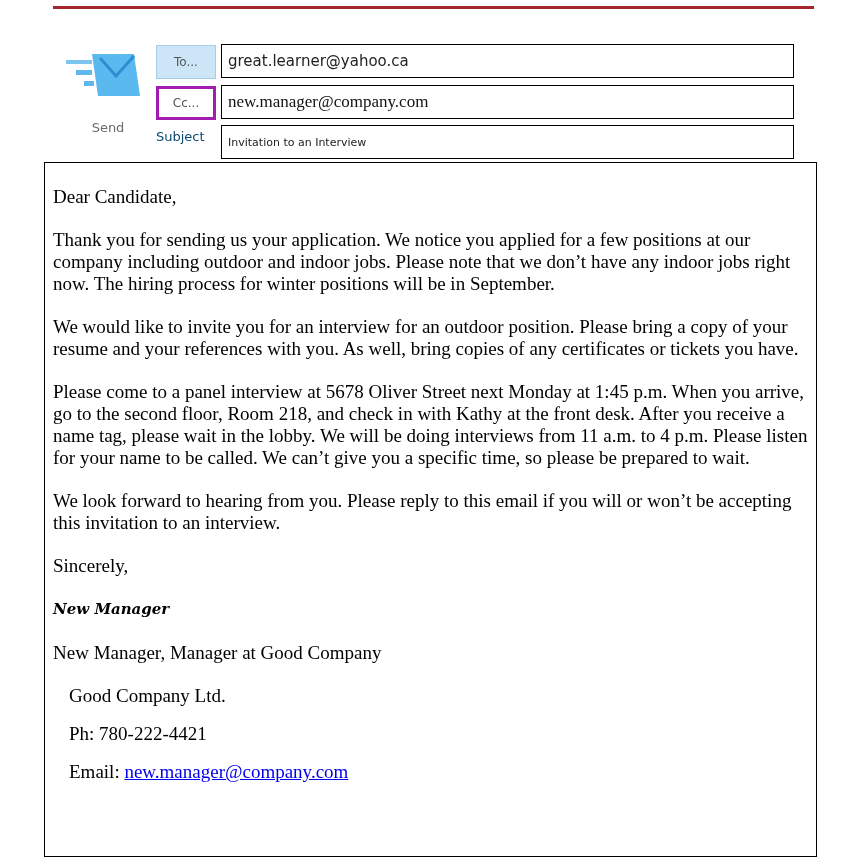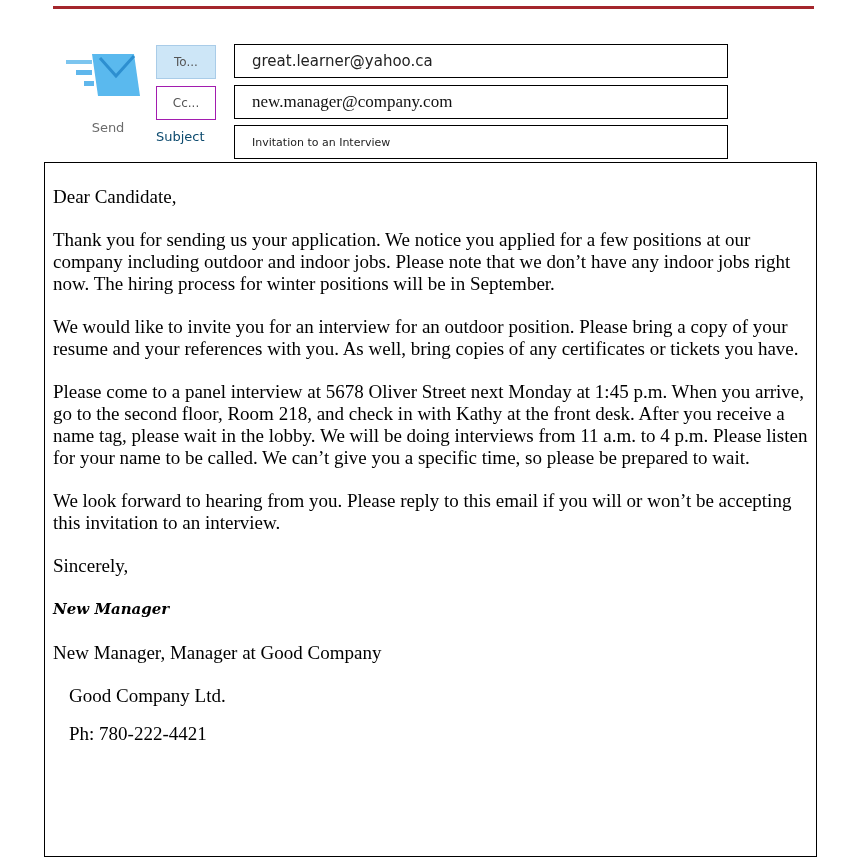--- a/index.html
+++ b/index.html
@@ -9,26 +9,26 @@
 
     .send-btn { position: absolute; left: 62px; top: 44px; width: 92px; height: 96px; cursor: pointer; }
     .send-btn svg { position: absolute; left: 4px; top: 4px; }
     .send-label { position: absolute; left: 0; width: 92px; top: 76px; text-align: center;
       font-family: "DejaVu Sans", sans-serif; font-size: 13px; color: #6b6b6b; }
 
     .hdr-btn { position: absolute; left: 156px; width: 60px; height: 34px; box-sizing: border-box;
       font-family: "DejaVu Sans", sans-serif; font-size: 12px; color: #555; display: flex;
       align-items: center; justify-content: center; cursor: pointer; }
     .to-btn { top: 45px; background: #cde6f7; border: 1px solid #a9cce8; }
-    .cc-btn { top: 86px; background: #ffffff; border: 1px solid #a21caf; }
+    .cc-btn { top: 86px; background: #ffffff; border: 3px solid #a21caf; }
     .subject-label { position: absolute; left: 156px; top: 129px; font-family: "DejaVu Sans", sans-serif;
       font-size: 13px; color: #0c4a6e; }
 
-    .field { position: absolute; left: 234px; width: 494px; height: 34px; box-sizing: border-box;
-      border: 1.5px solid #000; display: flex; align-items: center; padding-left: 17px; }
+    .field { position: absolute; left: 221px; width: 573px; height: 34px; box-sizing: border-box;
+      border: 1.5px solid #000; display: flex; align-items: center; padding-left: 6px; }
     .f-to { top: 44px; font-family: "DejaVu Sans", sans-serif; font-size: 15px; color: #222; }
     .f-cc { top: 85px; font-family: "Liberation Serif", serif; font-size: 17px; color: #111; }
     .f-subj { top: 125px; font-family: "DejaVu Sans", sans-serif; font-size: 11px; color: #222; }
 
     .body-box { position: absolute; left: 44px; top: 162px; width: 773px; height: 695px; box-sizing: border-box;
       border: 1.5px solid #000; }
     .body-text { position: absolute; left: 53px; top: 186px; width: 762px;
       font-family: "Liberation Serif", serif; font-size: 19px; line-height: 22px; color: #000; }
     .body-text p { margin: 0 0 21px 0; }
     .body-text .sig { font-family: "DejaVu Serif", serif; font-style: italic; font-weight: bold; font-size: 15px; margin-bottom: 22px; }
@@ -65,13 +65,14 @@
   <p>Dear Candidate,</p>
   <p>Thank you for sending us your application. We notice you applied for a few positions at our company including outdoor and indoor jobs. Please note that we don’t have any indoor jobs right now. The hiring process for winter positions will be in September.</p>
   <p>We would like to invite you for an interview for an outdoor position. Please bring a copy of your resume and your references with you. As well, bring copies of any certificates or tickets you have.</p>
   <p>Please come to a panel interview at 5678 Oliver Street next Monday at 1:45 p.m. When you arrive, go to the second floor, Room 218, and check in with Kathy at the front desk. After you receive a name tag, please wait in the lobby. We will be doing interviews from 11 a.m. to 4 p.m. Please listen for your name to be called. We can’t give you a specific time, so please be prepared to wait.</p>
   <p>We look forward to hearing from you. Please reply to this email if you will or won’t be accepting this invitation to an interview.</p>
   <p>Sincerely,</p>
   <p class="sig">New Manager</p>
   <p>New Manager, Manager at Good Company</p>
   <p class="tight">Good Company Ltd.</p>
   <p class="tight">Ph: 780-222-4421</p>
+  <p class="tight"><span>Email: </span><a>new.manager@company.com</a></p>
 </div>
 
 </body></html>

